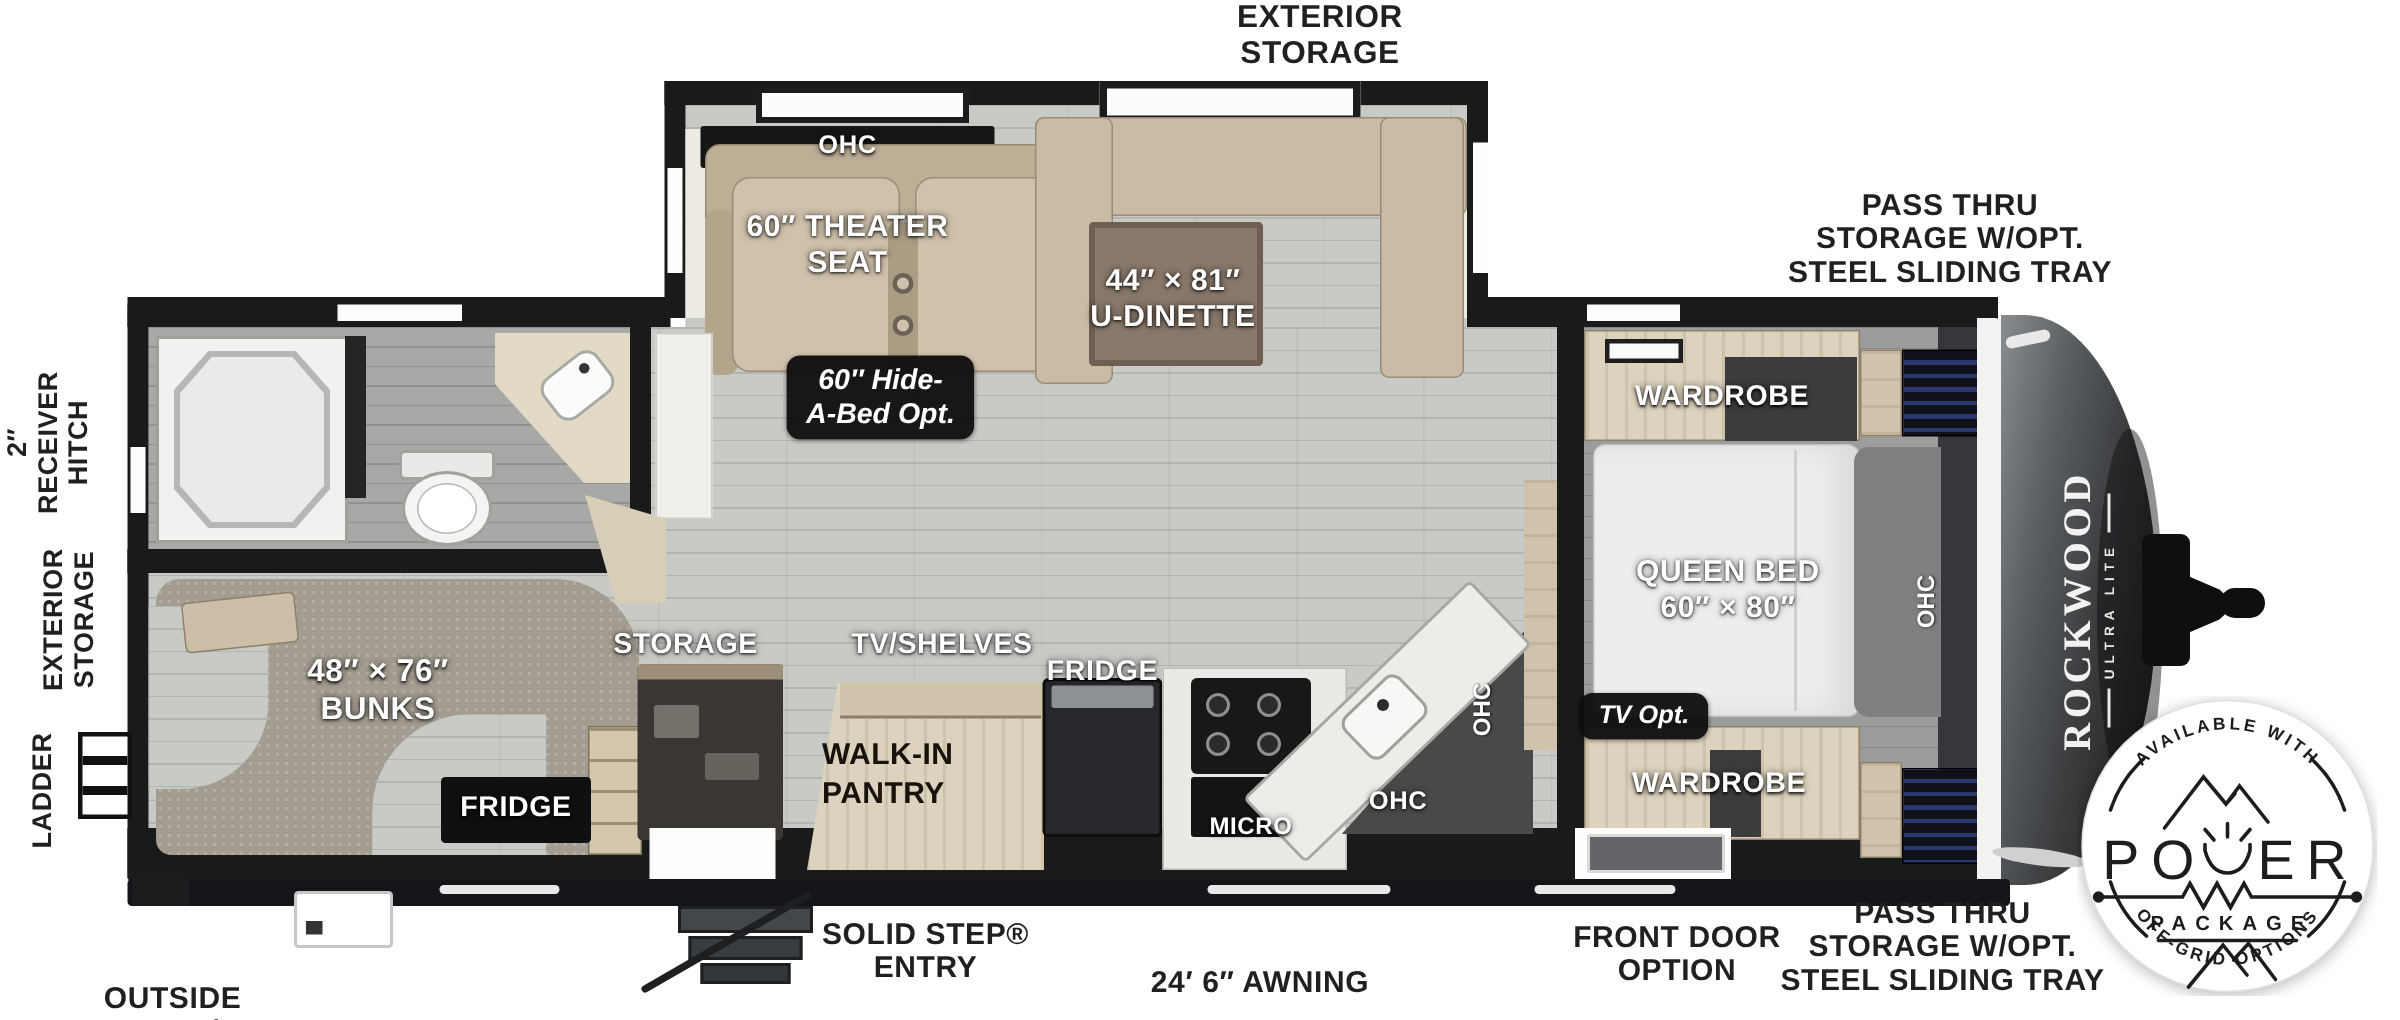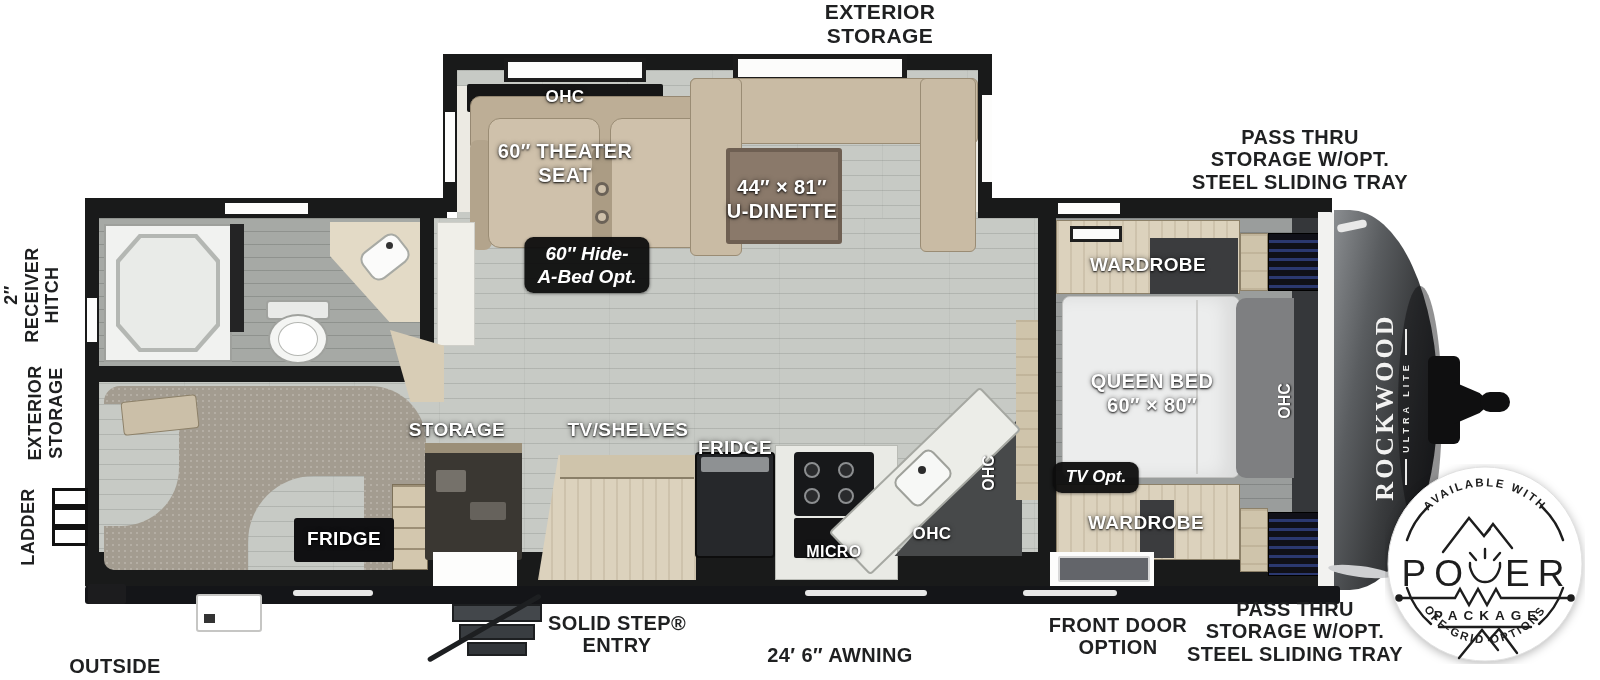--- a/index.html
+++ b/index.html
@@ -189,24 +189,28 @@
   <div class="lblw" style="left:782px;top:176px;font-size:20px;">44″ × 81″
 U-DINETTE</div>
   <div class="pill" style="left:587px;top:237px;font-size:19px;">60″ Hide-
 A-Bed Opt.</div>
   <div class="lblw" style="left:1148px;top:254px;font-size:19px;">WARDROBE</div>
   <div class="lblw" style="left:1152px;top:370px;font-size:20px;">QUEEN BED
 60″ × 80″</div>
   <div class="rotw" style="left:1262px;top:392px;width:46px;height:18px;font-size:16px;">OHC</div>
   <div class="pill" style="left:1096px;top:462px;font-size:17px;">TV Opt.</div>
   <div class="lblw" style="left:1146px;top:512px;font-size:19px;">WARDROBE</div>
+  <div class="lblw" style="left:252px;top:436px;font-size:21px;">48″ × 76″
+BUNKS</div>
   <div class="lblw" style="left:344px;top:528px;font-size:19px;">FRIDGE</div>
   <div class="lblw" style="left:457px;top:419px;font-size:19px;">STORAGE</div>
   <div class="lblw" style="left:628px;top:419px;font-size:19px;">TV/SHELVES</div>
   <div class="lblw" style="left:735px;top:437px;font-size:19px;">FRIDGE</div>
+  <div class="lbld" style="left:548px;top:490px;font-size:20px;">WALK-IN
+PANTRY</div>
   <div class="lblw" style="left:834px;top:526px;font-size:16px;margin-top:17px;">MICRO</div>
   <div class="lblw" style="left:932px;top:524px;font-size:17px;">OHC</div>
   <div class="rotw" style="left:966px;top:464px;width:46px;height:18px;font-size:16px;">OHC</div>
 
   <div class="lble" style="left:880px;top:0px;font-size:21px;">EXTERIOR
 STORAGE</div>
   <div class="lble" style="left:1300px;top:126px;font-size:20px;">PASS THRU
 STORAGE W/OPT.
 STEEL SLIDING TRAY</div>
   <div class="lble" style="left:1295px;top:598px;font-size:20px;">PASS THRU

